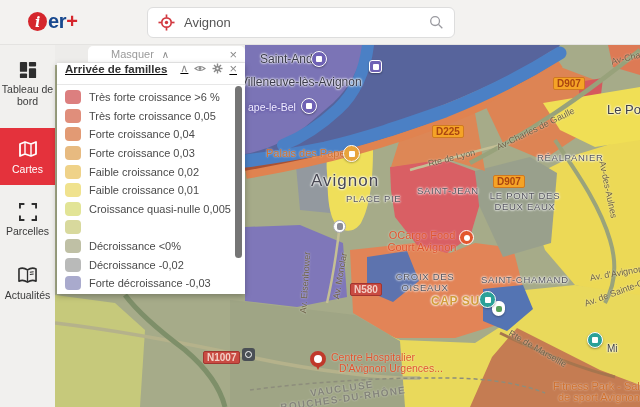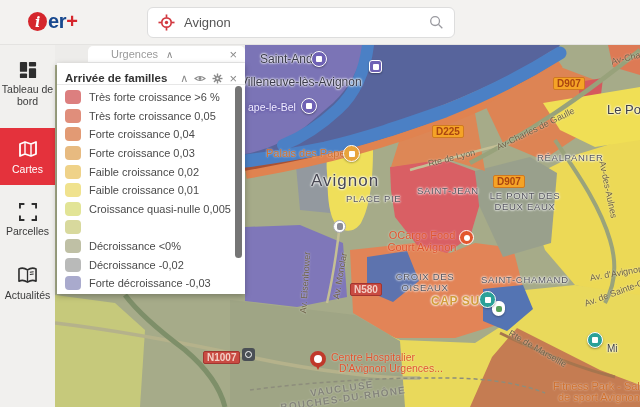--- a/index.html
+++ b/index.html
@@ -56,21 +56,21 @@
   .shield{position:absolute;z-index:4;width:13px;height:15px;background:#fff;border-radius:6px 6px 7px 7px;box-shadow:0 1px 2px rgba(0,0,0,.3);display:flex;align-items:center;justify-content:center;}
   .shield i{width:6px;height:6px;background:#58a05a;border-radius:2px;}
 
   
   .hidebar{position:absolute;left:88px;top:46px;width:157px;height:17px;background:#fff;border-radius:5px 5px 0 0;z-index:40;display:flex;align-items:center;font-size:11px;color:#9a9a9a;padding:0 8px 0 23px;border-bottom:1px solid #ececec;cursor:pointer;}
   .hidebar .chev{margin-left:8px;font-size:10px;color:#8a8a8a;}
   .hidebar .x{margin-left:auto;font-size:13px;color:#8a8a8a;cursor:pointer;}
 
   
   .panel{position:absolute;left:57px;top:63px;width:188px;height:231px;background:#fff;z-index:41;box-shadow:0 2px 6px rgba(0,0,0,.28);overflow:hidden;}
-  .panel-head{height:22px;display:flex;align-items:flex-end;padding:0 8px;border-bottom:1px solid #e7e7e7;}
+  .panel-head{height:22px;display:flex;align-items:flex-start;padding:0 8px;border-bottom:1px solid #e7e7e7;text-decoration:underline;}
   .panel-title{font-size:11.5px;font-weight:bold;color:#333;}
   .panel-icons{margin-left:auto;display:flex;align-items:center;gap:6px;color:#8a8a8a;}
   .panel-icons .ic{cursor:pointer;font-size:11px;line-height:11px;display:flex;align-items:center;}
   .lg-list{padding-top:3px;position:relative;}
   .lg-item{height:18.6px;display:flex;align-items:center;padding-left:8px;}
   .lg-swatch{width:16px;height:14px;border-radius:4px;flex:0 0 16px;}
   .lg-label{margin-left:8px;font-size:11px;color:#4a4a4a;white-space:nowrap;}
   .scroll-thumb{position:absolute;right:3px;top:23px;width:7px;height:172px;background:#757575;border-radius:4px;z-index:42;cursor:pointer;}
 </style>
 </head>
@@ -204,21 +204,21 @@
     <span class="pin-hospital" style="left:255px;top:306px;"></span>
     <span class="mk-transit" style="left:187px;top:303px;">
         <i></i>
       </span>
     <span class="marker mk-teal" style="left:532px;top:287px;width:16px;height:16px;">
         <i class="mk-inner"></i>
       </span>
   </div>
 
   <div class="hidebar">
-    <span>Urgences</span>
+    <span>Masquer</span>
     <span class="chev">∧</span>
     <span class="x">×</span>
   </div>
 
   <div class="panel">
     <div class="panel-head">
       <span class="panel-title">Arrivée de familles</span>
       <span class="panel-icons">
         <span class="ic">∧</span>
         <span class="ic">

